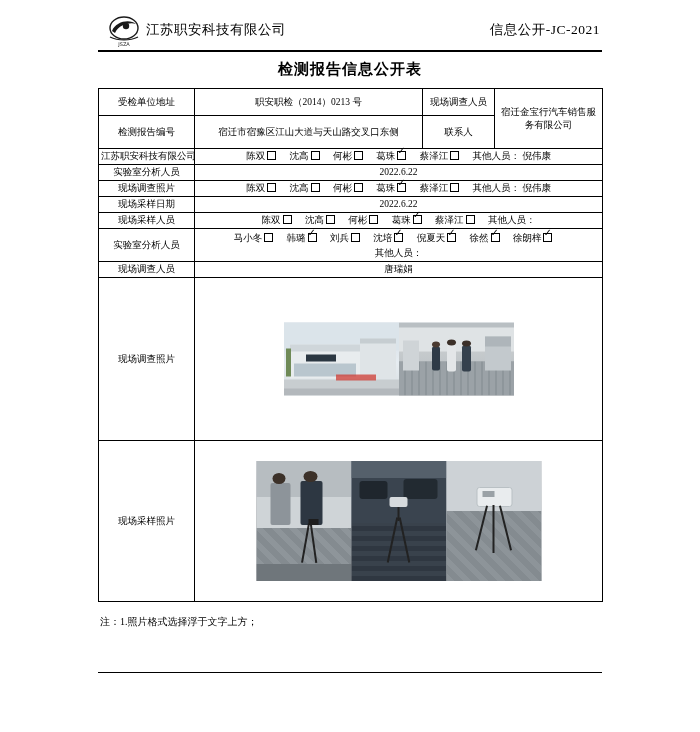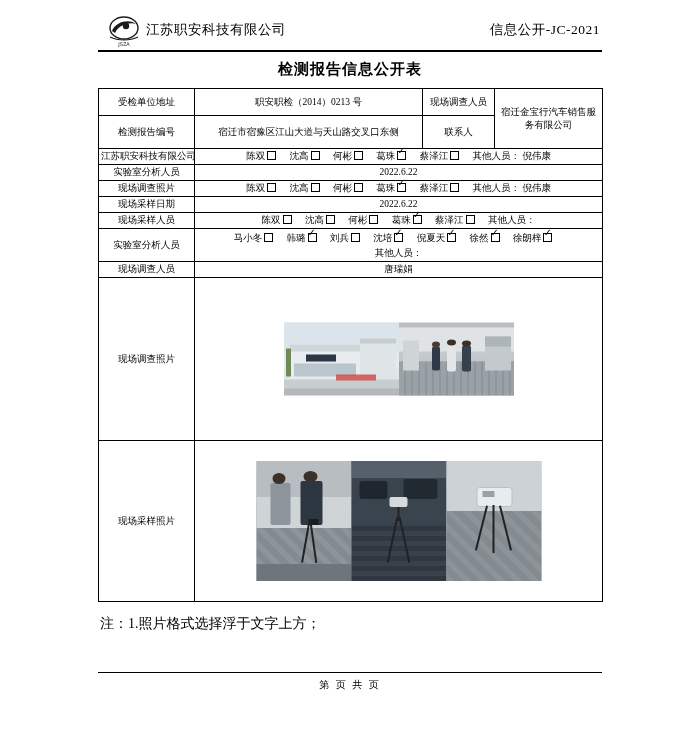--- a/index.html
+++ b/index.html
@@ -166,21 +166,21 @@
   .road { position:absolute; left:0; bottom:0; width:100%; height:16%; background:#bdc2c6; }
   .sign { position:absolute; background:#2f3c48; }
   .person { position:absolute; border-radius:2px; }
   .tripod { position:absolute; background:#222; }
 
   
   .note {
     position: absolute;
     left: 100px;
     top: 615px;
-    font-size: 14px;
+    font-size: 10px;
   }
   .footer-line {
     position: absolute;
     left: 98px;
     top: 672px;
     width: 504px;
     height: 1px;
     background: #000;
   }
   .page-num {
@@ -401,15 +401,14 @@
           </div>
         </div>
       </td>
     </tr>
   </tbody>
     </table>
 
   <div class="note">注：1.照片格式选择浮于文字上方；</div>
 
   <div class="footer-line"></div>
-  <div class="page-num">第   页 共    页</div>
 
 </div>
 
 </body></html>

